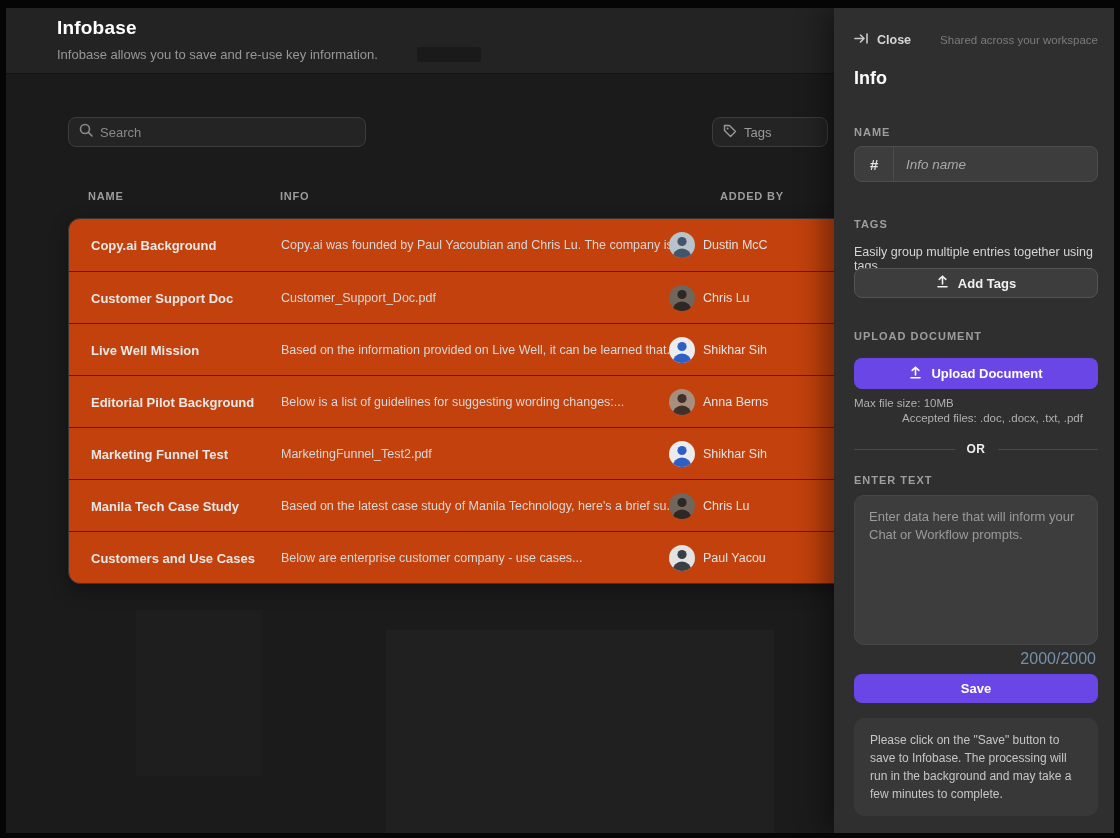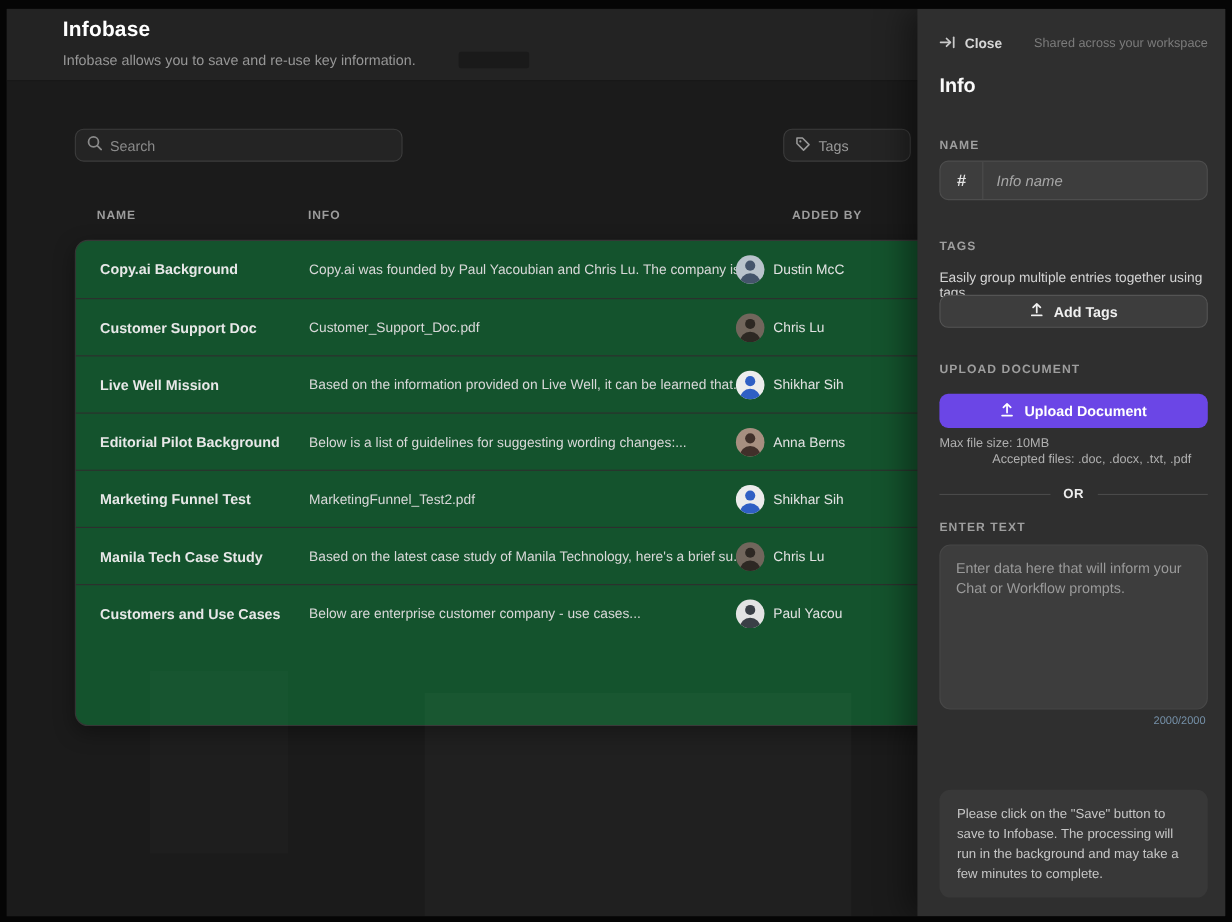--- a/index.html
+++ b/index.html
@@ -15,21 +15,21 @@
 
   
   .search-box { position:absolute; left:62px; top:109px; width:298px; height:30px; background:#242424; border:1px solid #3c3c3c; border-radius:8px; display:flex; align-items:center; padding:0 10px; gap:7px; }
   .search-box input { flex:1; background:transparent; border:none; outline:none; color:#dcdcdc; font-size:13px; font-family:"Liberation Sans", sans-serif; }
   .search-box input::placeholder { color:#8a8a8a; }
   .tag-pill { position:absolute; left:706px; top:109px; width:116px; height:30px; background:#242424; border:1px solid #3c3c3c; border-radius:8px; display:flex; align-items:center; padding:0 10px; gap:7px; color:#9a9a9a; font-size:13px; }
 
   
   .col-label { position:absolute; top:182px; font-size:11px; font-weight:600; letter-spacing:.8px; color:#9c9c9c; }
   .col-name { left:82px; } .col-info { left:274px; } .col-added { left:666px;margin-left:48px; }
-  .card { position:absolute; left:62px; top:210px; width:996px; height:442px; background:#14532d; border:1px solid #363636; border-radius:12px; overflow:hidden; box-shadow:0 6px 18px rgba(0,0,0,.35); }
+  .card { position:absolute; left:62px; top:210px; width:996px; height:366px; background:#c2410c; border:1px solid #363636; border-radius:12px; overflow:hidden; box-shadow:0 6px 18px rgba(0,0,0,.35); }
   .row { position:relative; height:52px; }
   .row + .row { border-top:1px solid #2e2e2e; }
   .cell-name { position:absolute; left:22px; top:50%; transform:translateY(-50%); font-size:13px; font-weight:600; color:#e8e8e8; white-space:nowrap; }
   .cell-info { position:absolute; left:212px; top:50%; transform:translateY(-50%); font-size:12.5px; color:#d8d8d8; white-space:nowrap; }
   .cell-added { position:absolute; left:600px; top:50%; transform:translateY(-50%); display:flex; align-items:center; gap:8px; white-space:nowrap; }
   .avatar { width:26px; height:26px; border-radius:50%; overflow:hidden; flex:0 0 26px; display:flex; align-items:flex-end; justify-content:center; }
   .avatar svg { display:block; }
   .added-name { font-size:12.5px; color:#e2e2e2; }
 
   .ghost { position:absolute; pointer-events:none; }
@@ -48,21 +48,21 @@
   .tags-desc { position:absolute; left:0; top:237px; font-size:12.5px; color:#d4d4d4; }
   .btn { display:flex; align-items:center; justify-content:center; gap:9px; border-radius:8px; font-size:13px; font-weight:600; cursor:pointer; }
   .add-tags-btn { position:absolute; left:0; right:0; top:260px; height:30px; background:#3d3d3d; border:1px solid #545454; color:#f0f0f0; }
   .upload-btn { position:absolute; left:0; right:0; top:350px; height:31px; color:#ffffff; border:none; }
   .file-hint { position:absolute; left:0; font-size:11.5px; color:#b0b0b0; }
   .or-divider { position:absolute; left:0; right:0; top:434px; height:14px; display:flex; align-items:center; gap:12px; }
   .or-divider .line { flex:1; height:1px; background:#4a4a4a; }
   .or-divider .or-text { font-size:12px; font-weight:700; color:#ededed; letter-spacing:.5px; }
   .entry-textarea { position:absolute; left:0; right:0; top:487px; height:150px; background:#3d3d3d; border:1px solid #474747; border-radius:10px; padding:12px 14px; color:#e4e4e4; font-size:13px; line-height:1.4; resize:none; outline:none; font-family:"Liberation Sans", sans-serif; }
   .entry-textarea::placeholder { color:#9a9a9a; }
-  .char-counter { position:absolute; right:2px; top:642px; font-size:10px; }
+  .char-counter { position:absolute; right:2px; top:642px; font-size:16px; }
   .save-btn { position:absolute; left:0; right:0; top:666px; height:29px; color:#ffffff; border:none; }
   .note-box { position:absolute; left:0; right:0; top:710px; background:#383838; border-radius:10px; padding:13px 16px; font-size:12px; line-height:1.5; color:#c6c6c6; }
 </style>
 </head>
 <body>
 
 <div class="stage">
   <div class="app">
 
     <div class="header">
@@ -253,20 +253,23 @@
         <div class="or-divider">
           <span class="line"></span>
           <span class="or-text">OR</span>
           <span class="line"></span>
         </div>
 
         <div class="sec-label" style="top:466px;">ENTER TEXT</div>
         <textarea class="entry-textarea" placeholder="Enter data here that will inform your Chat or Workflow prompts." style=""></textarea>
         <div class="char-counter counter-color" style="color: rgb(117, 144, 168);">2000/2000</div>
 
+        <div class="btn save-btn accent-bg" style="background: rgb(107, 70, 230);">
+          <span>Save</span>
+        </div>
 
         <div class="note-box">Please click on the "Save" button to save to Infobase. The processing will run in the background and may take a few minutes to complete.</div>
 
       </div>
     </div>
 
   </div>
 </div>
 
 </body></html>

